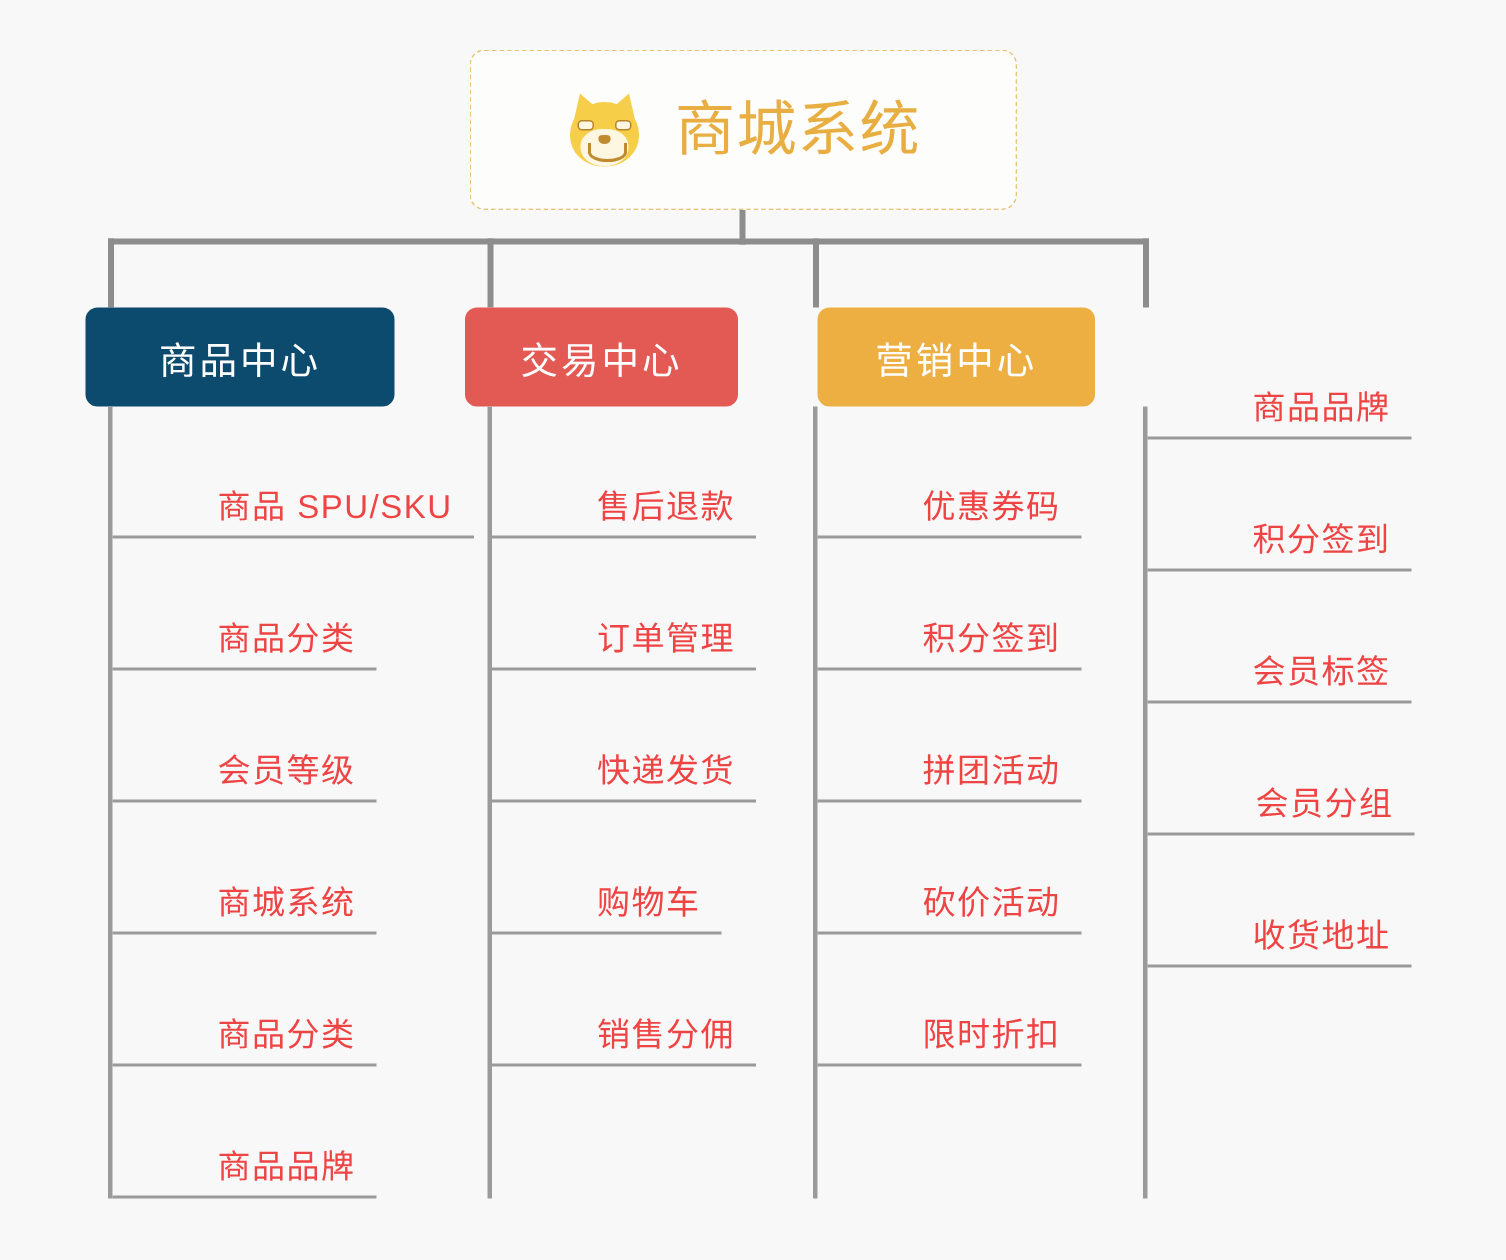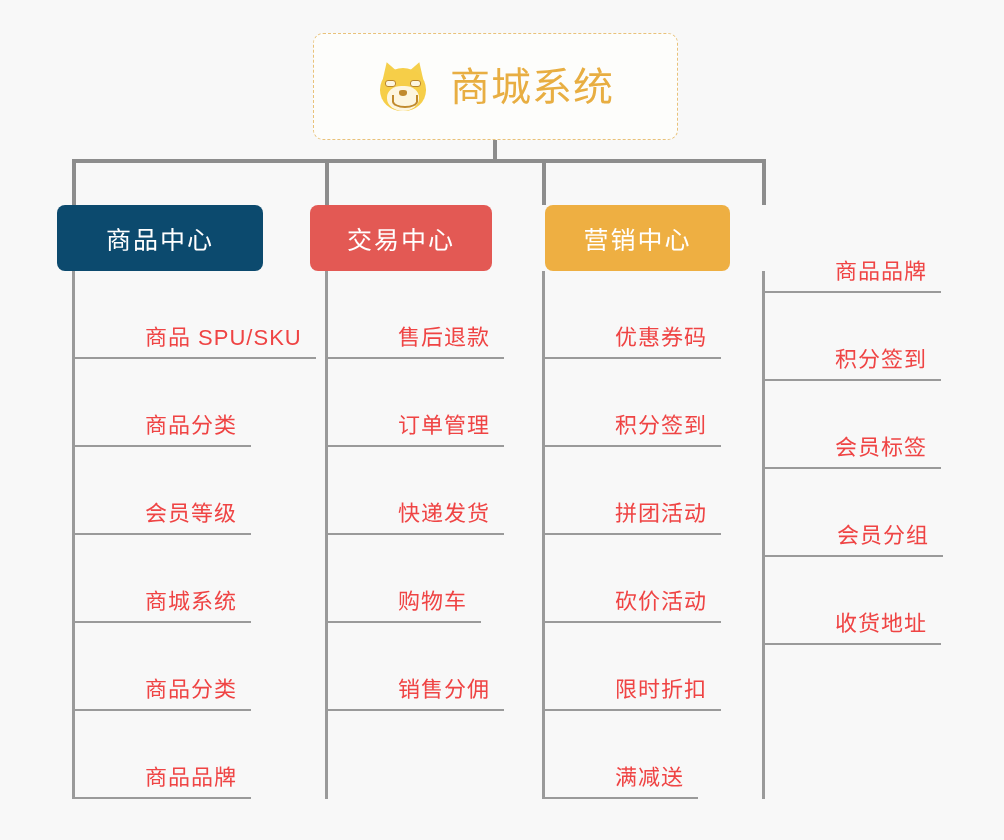--- a/index.html
+++ b/index.html
@@ -268,23 +268,20 @@
           </li>
           <li class="leaf">
             <span class="leaf-inner" style="border-bottom-color: rgb(154, 154, 154);"><span class="leaf-label">拼团活动</span></span>
           </li>
           <li class="leaf">
             <span class="leaf-inner" style="border-bottom-color: rgb(154, 154, 154);"><span class="leaf-label">砍价活动</span></span>
           </li>
           <li class="leaf">
             <span class="leaf-inner" style="border-bottom-color: rgb(154, 154, 154);"><span class="leaf-label">限时折扣</span></span>
           </li>
-          <li class="leaf">
-            <span class="leaf-inner" style="border-bottom-color: rgb(154, 154, 154);"><span class="leaf-label">满减送</span></span>
-          </li>
         </ul>
       </div>
       <div class="branch" style="left: 747px; width: 185px;">
         <div class="branch-trunk" style="height: 528px; background: rgb(154, 154, 154);"></div>
         <ul class="leaf-list">
           <li class="leaf">
             <span class="leaf-inner" style="border-bottom-color: rgb(154, 154, 154);"><span class="leaf-label">商品品牌</span></span>
           </li>
           <li class="leaf">
             <span class="leaf-inner" style="border-bottom-color: rgb(154, 154, 154);"><span class="leaf-label">积分签到</span></span>

